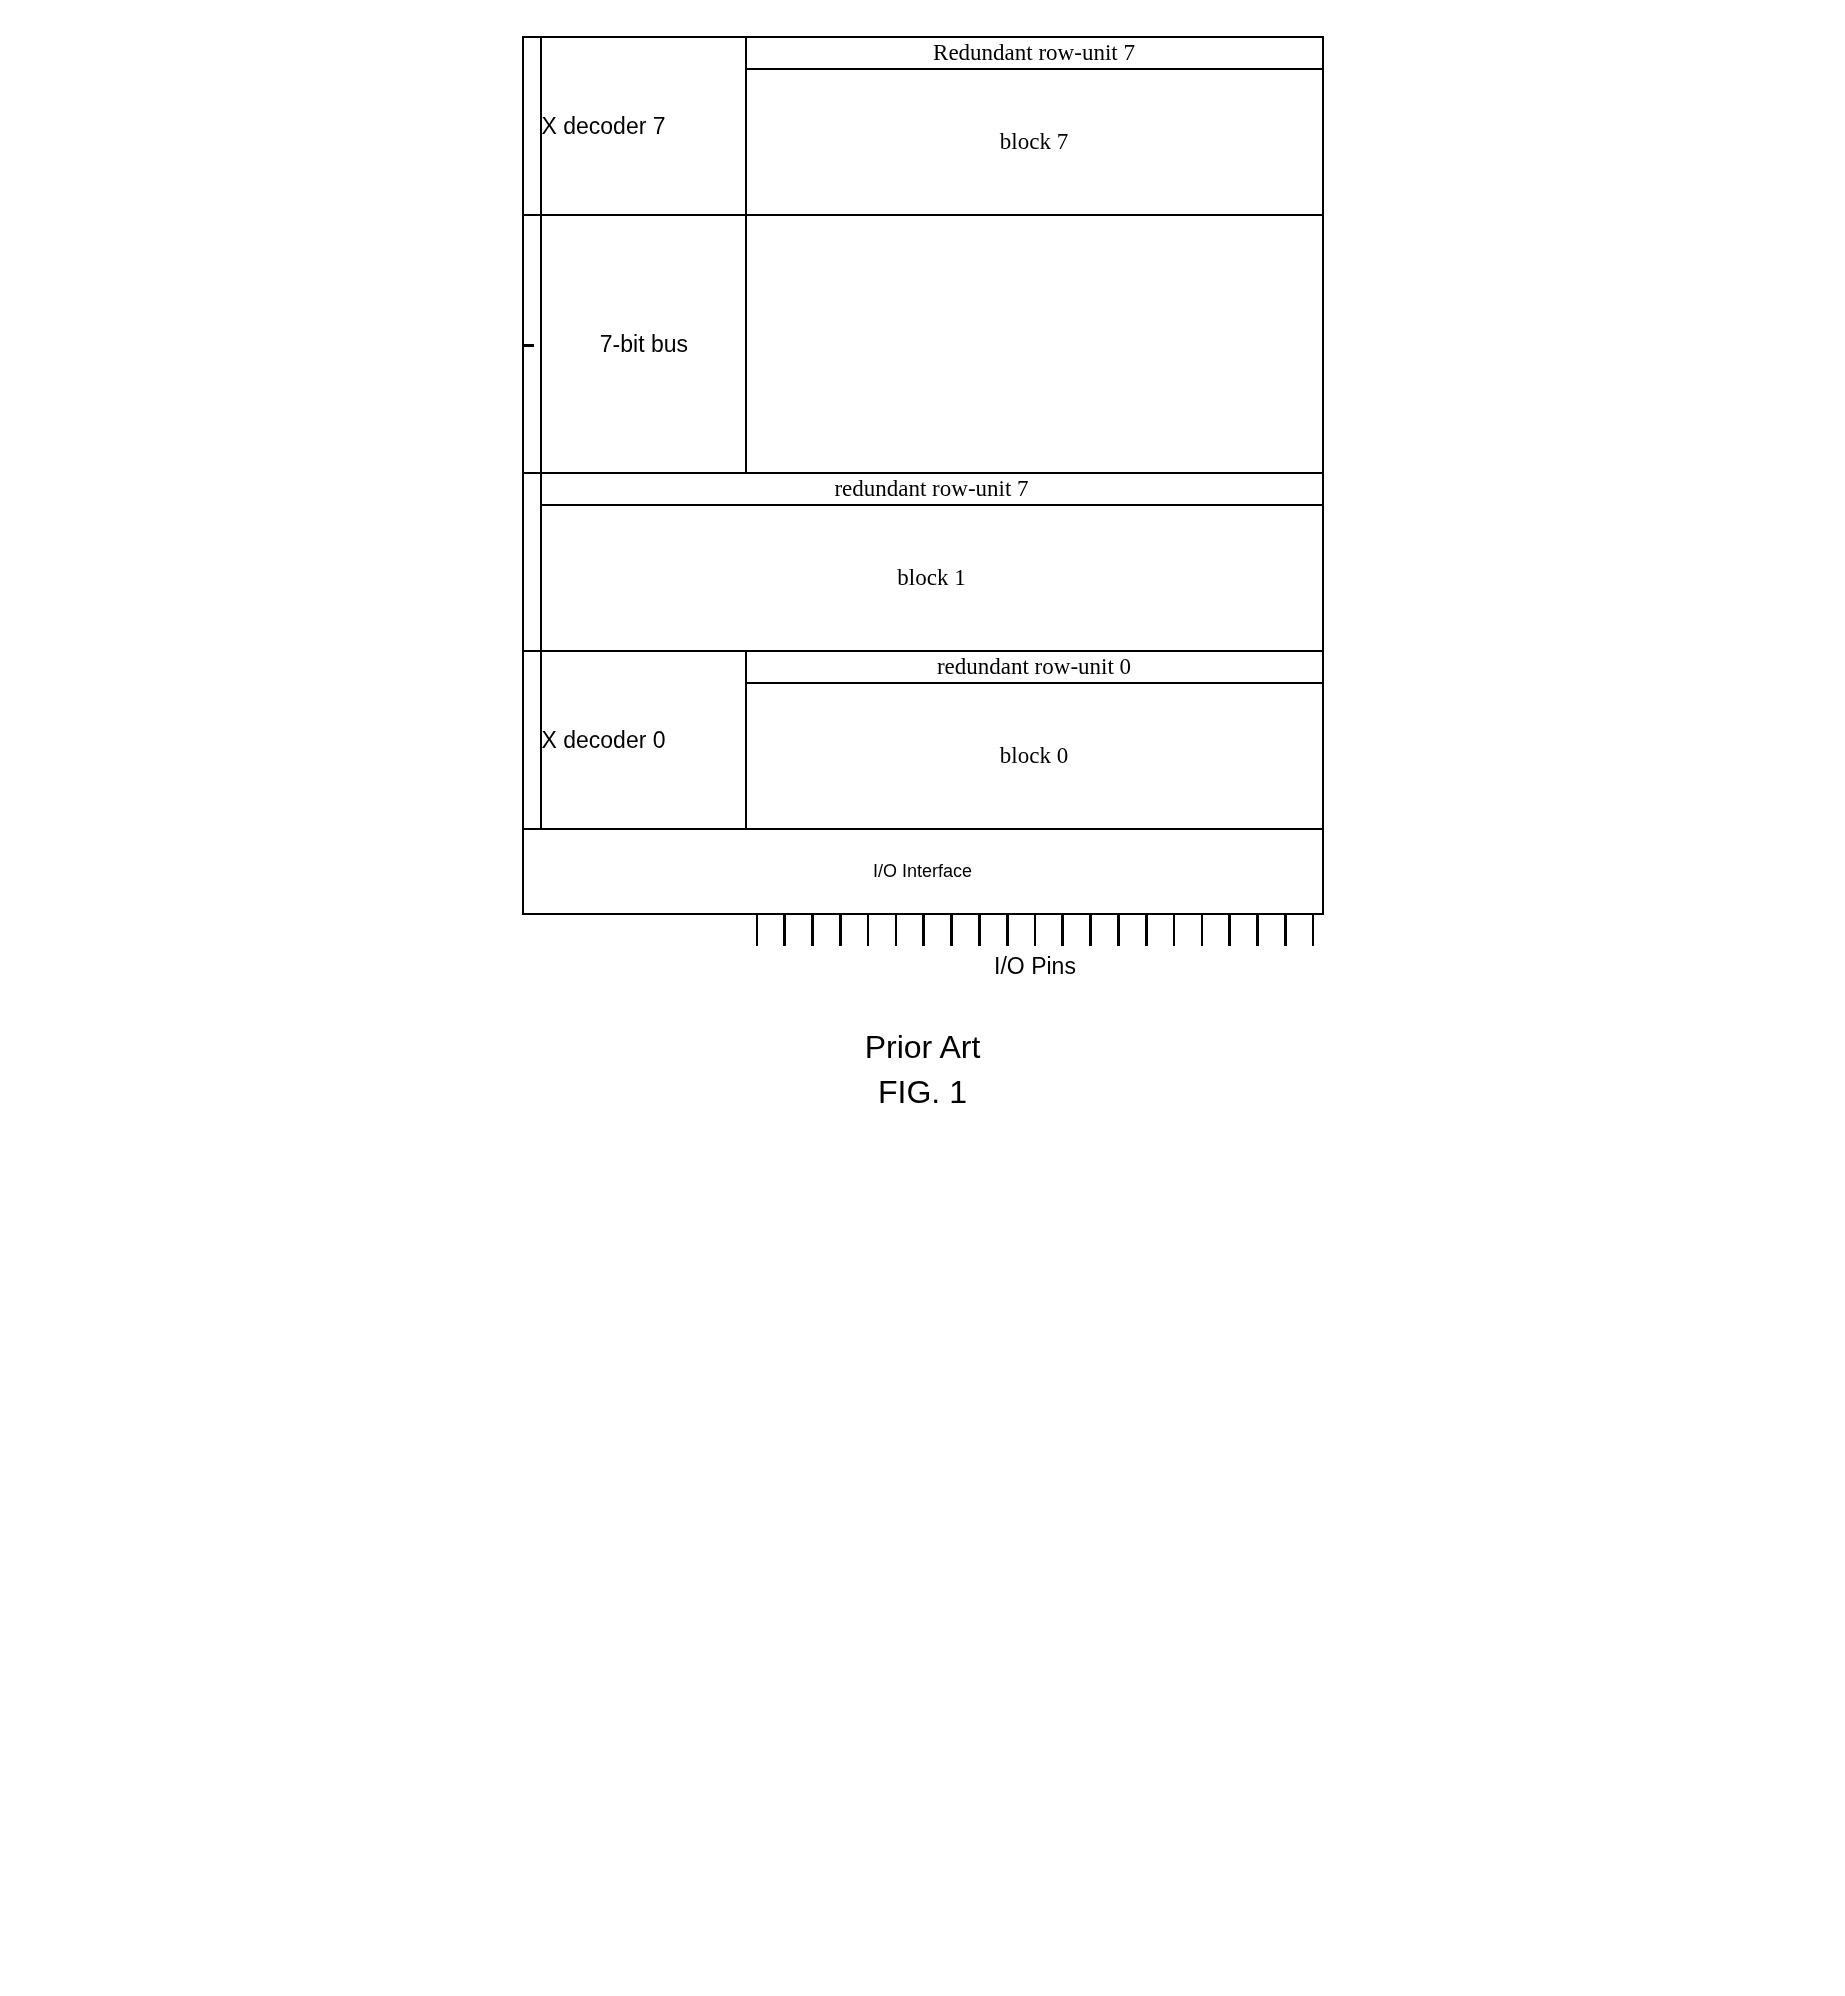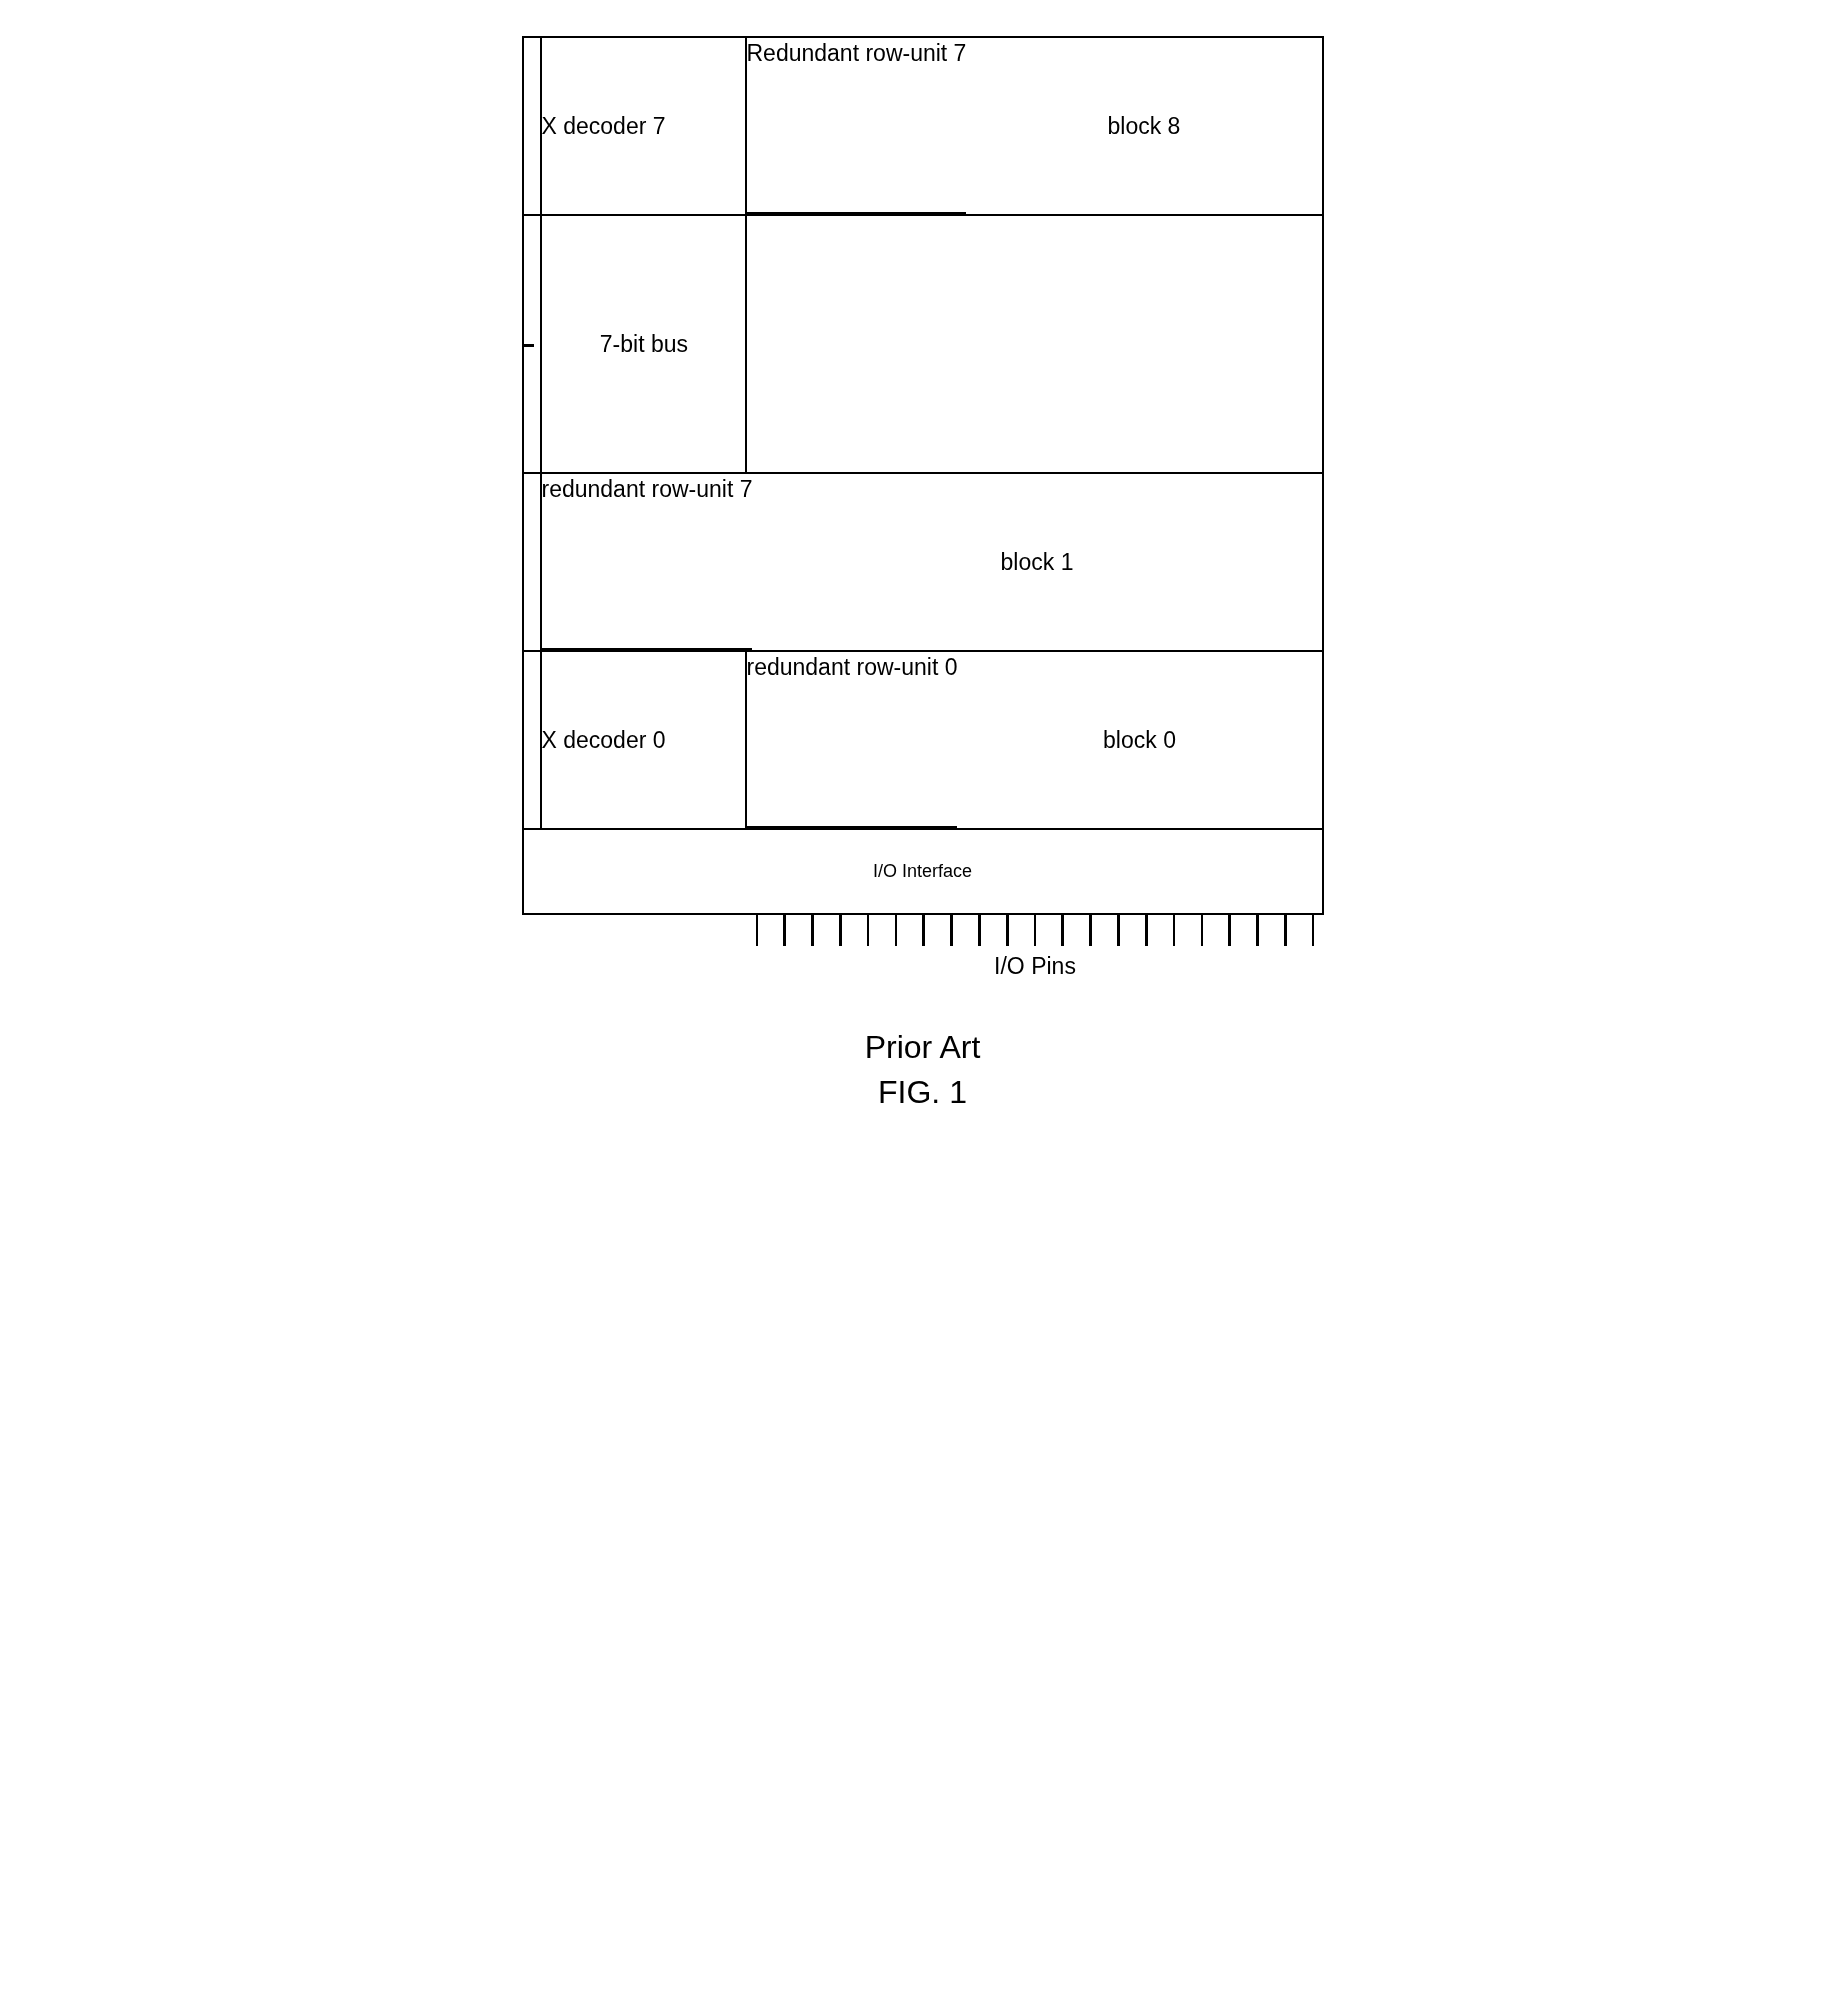--- a/index.html
+++ b/index.html
@@ -34,21 +34,22 @@
       border-right: 2.7px solid #000;
       display: flex;
       align-items: center;
       justify-content: flex-start;
       font-size: 23px;
       position: relative;
     }
     .block-col {
       flex: 1;
       display: flex;
-      flex-direction: row;
+      flex-direction: column;
+      font-family: Liberation Serif, serif;
     }
     .redundant-row {
       border-bottom: 2.7px solid #000;
       text-align: center;
       font-size: 23px;
       padding: 1.8px 0;
     }
     .block-main {
       flex: 1;
       display: flex;
@@ -128,21 +129,21 @@
 
 <div class="chip">
 
   <div class="row-section section-7">
     <div class="bus-col"></div>
     <div class="decoder-col">
       <span>X decoder 7</span>
     </div>
     <div class="block-col">
       <div class="redundant-row">Redundant row-unit 7</div>
-      <div class="block-main">block 8</div>
+      <div class="block-main">block 7</div>
     </div>
   </div>
 
   <div class="row-section section-bus">
     <div class="bus-col"></div>
     <div class="decoder-col" style="justify-content:center;">
       <div class="bus-tick"></div>
       <span class="bus-label" style="position:static; margin-left:1.8px;">7-bit  bus</span>
     </div>
     <div class="block-col"></div>

